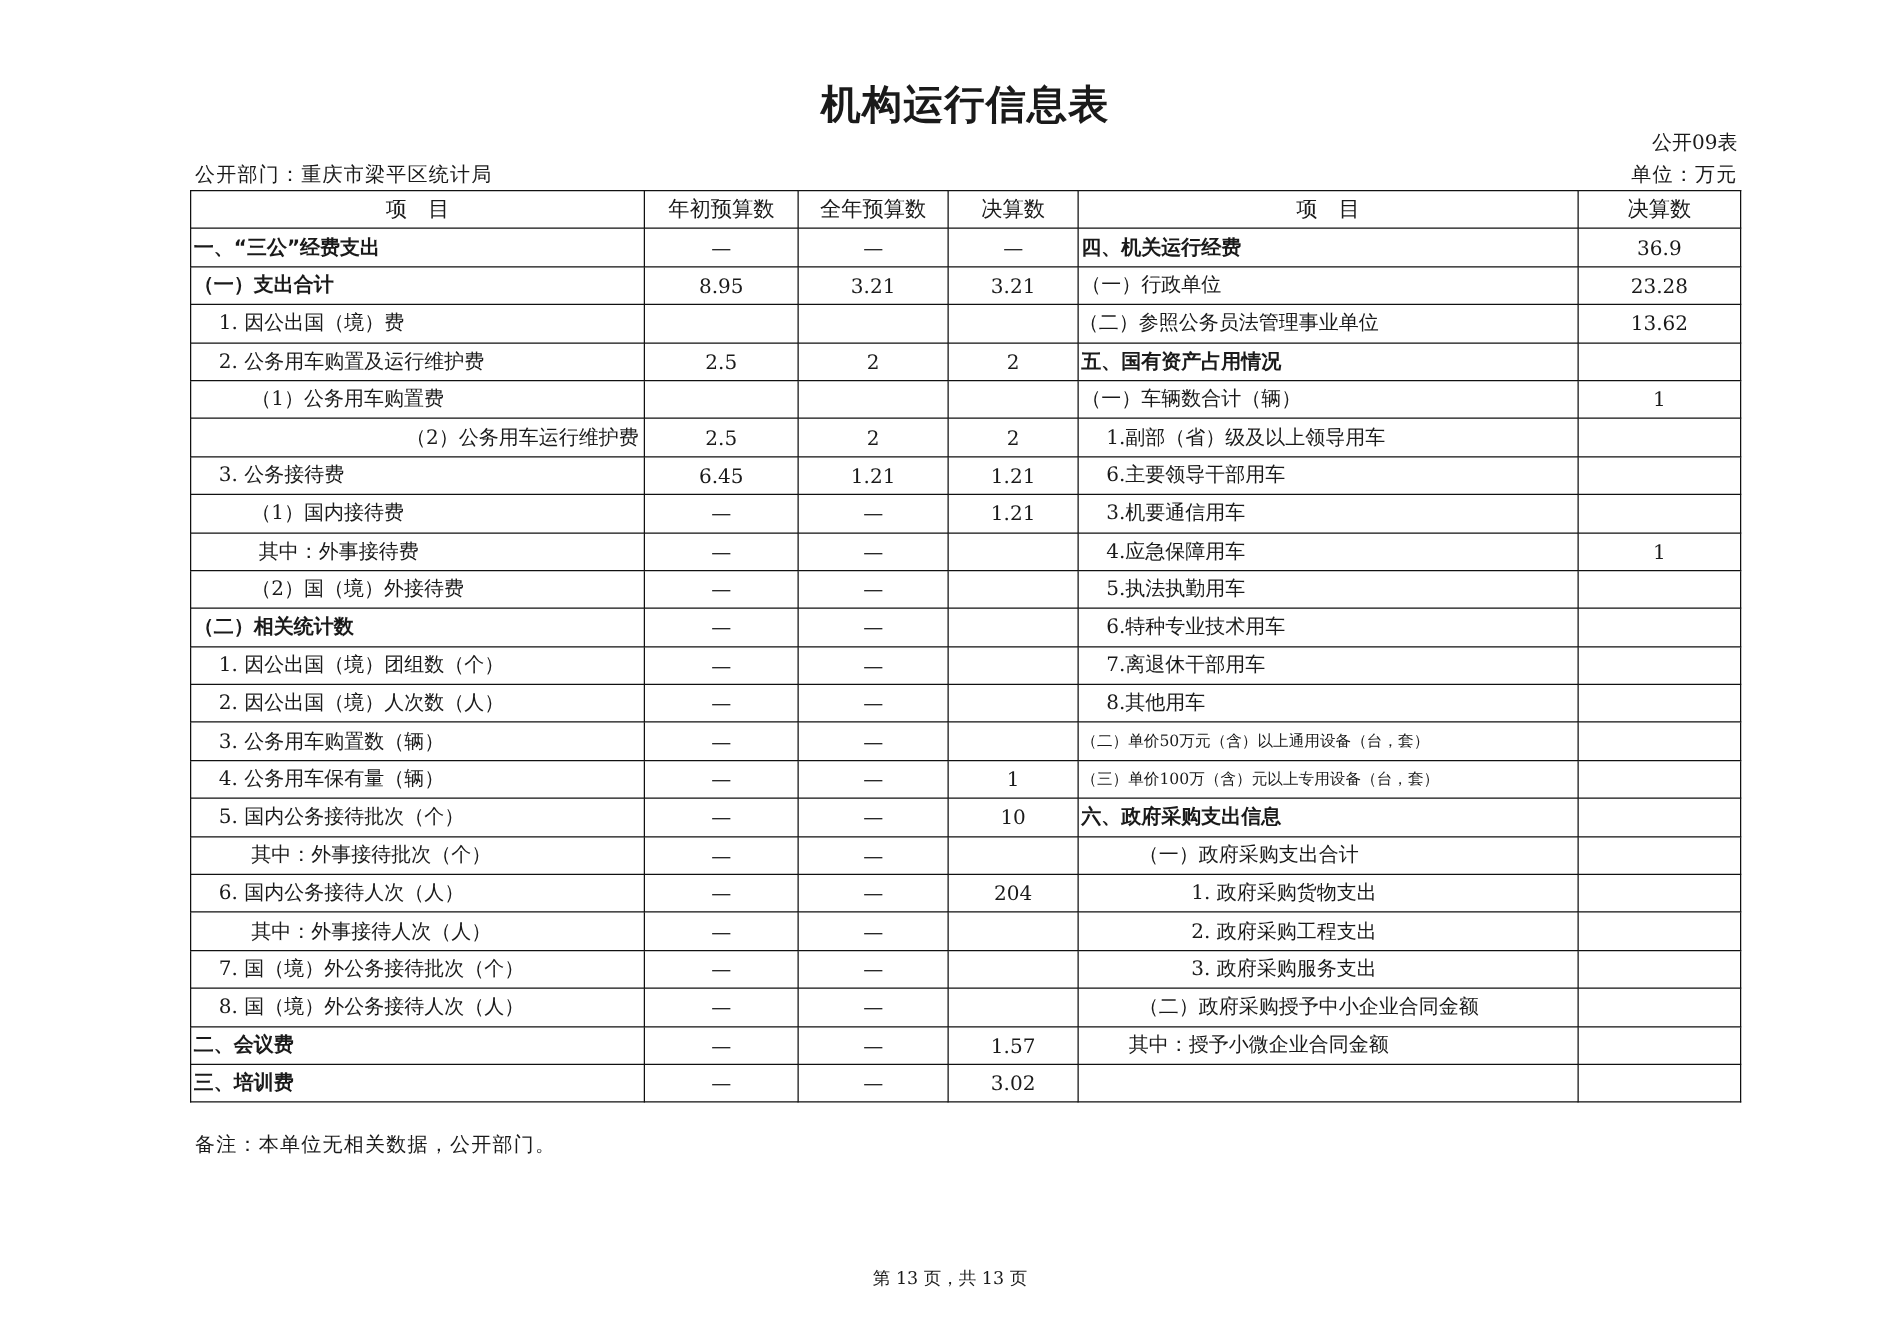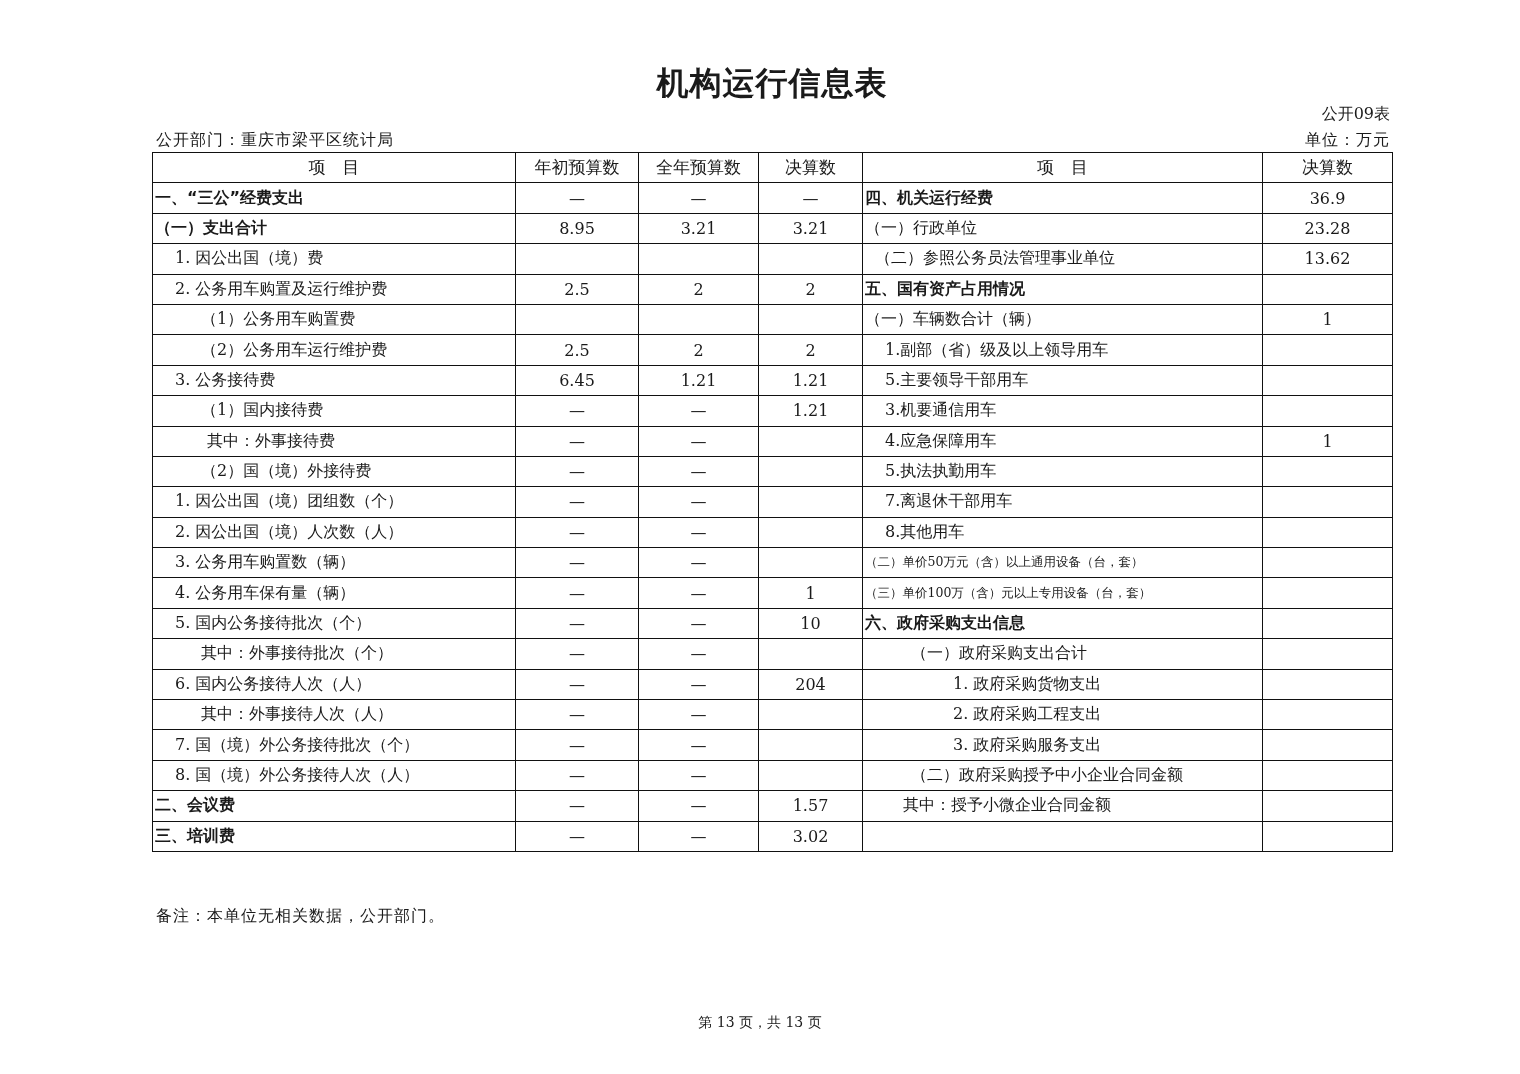--- a/index.html
+++ b/index.html
@@ -61,53 +61,53 @@
         <td class="num">3.21</td>
         <td class="num">3.21</td>
         <td style="padding-left: 2px;">（一）行政单位</td>
         <td class="num">23.28</td>
       </tr>
       <tr>
         <td style="padding-left: 22px;">1. 因公出国（境）费</td>
         <td class="num"></td>
         <td class="num"></td>
         <td class="num"></td>
-        <td style="padding-left: 12px;">（二）参照公务员法管理事业单位</td>
+        <td style="padding-left: 0;">（二）参照公务员法管理事业单位</td>
         <td class="num">13.62</td>
       </tr>
       <tr>
         <td style="padding-left: 22px;">2. 公务用车购置及运行维护费</td>
         <td class="num">2.5</td>
         <td class="num">2</td>
         <td class="num">2</td>
         <td class="bold" style="padding-left: 2px;">五、国有资产占用情况</td>
         <td class="num"></td>
       </tr>
       <tr>
         <td style="padding-left: 48px;">（1）公务用车购置费</td>
         <td class="num"></td>
         <td class="num"></td>
         <td class="num"></td>
         <td style="padding-left: 2px;">（一）车辆数合计（辆）</td>
         <td class="num">1</td>
       </tr>
       <tr>
-        <td style="padding-left: 48px;">（2）公务用车运行维护费</td>
+        <td style="padding-left: 48px; text-align: right;">（2）公务用车运行维护费</td>
         <td class="num">2.5</td>
         <td class="num">2</td>
         <td class="num">2</td>
         <td style="padding-left: 22px;">1.副部（省）级及以上领导用车</td>
         <td class="num"></td>
       </tr>
       <tr>
         <td style="padding-left: 22px;">3. 公务接待费</td>
         <td class="num">6.45</td>
         <td class="num">1.21</td>
         <td class="num">1.21</td>
-        <td style="padding-left: 22px;">5.主要领导干部用车</td>
+        <td style="padding-left: 22px;">6.主要领导干部用车</td>
         <td class="num"></td>
       </tr>
       <tr>
         <td style="padding-left: 48px;">（1）国内接待费</td>
         <td class="num">—</td>
         <td class="num">—</td>
         <td class="num">1.21</td>
         <td style="padding-left: 22px;">3.机要通信用车</td>
         <td class="num"></td>
       </tr>
@@ -121,20 +121,28 @@
       </tr>
       <tr>
         <td style="padding-left: 48px;">（2）国（境）外接待费</td>
         <td class="num">—</td>
         <td class="num">—</td>
         <td class="num"></td>
         <td style="padding-left: 22px;">5.执法执勤用车</td>
         <td class="num"></td>
       </tr>
       <tr>
+        <td class="bold" style="padding-left: 2px;">（二）相关统计数</td>
+        <td class="num">—</td>
+        <td class="num">—</td>
+        <td class="num"></td>
+        <td style="padding-left: 22px;">6.特种专业技术用车</td>
+        <td class="num"></td>
+      </tr>
+      <tr>
         <td style="padding-left: 22px;">1. 因公出国（境）团组数（个）</td>
         <td class="num">—</td>
         <td class="num">—</td>
         <td class="num"></td>
         <td style="padding-left: 22px;">7.离退休干部用车</td>
         <td class="num"></td>
       </tr>
       <tr>
         <td style="padding-left: 22px;">2. 因公出国（境）人次数（人）</td>
         <td class="num">—</td>

